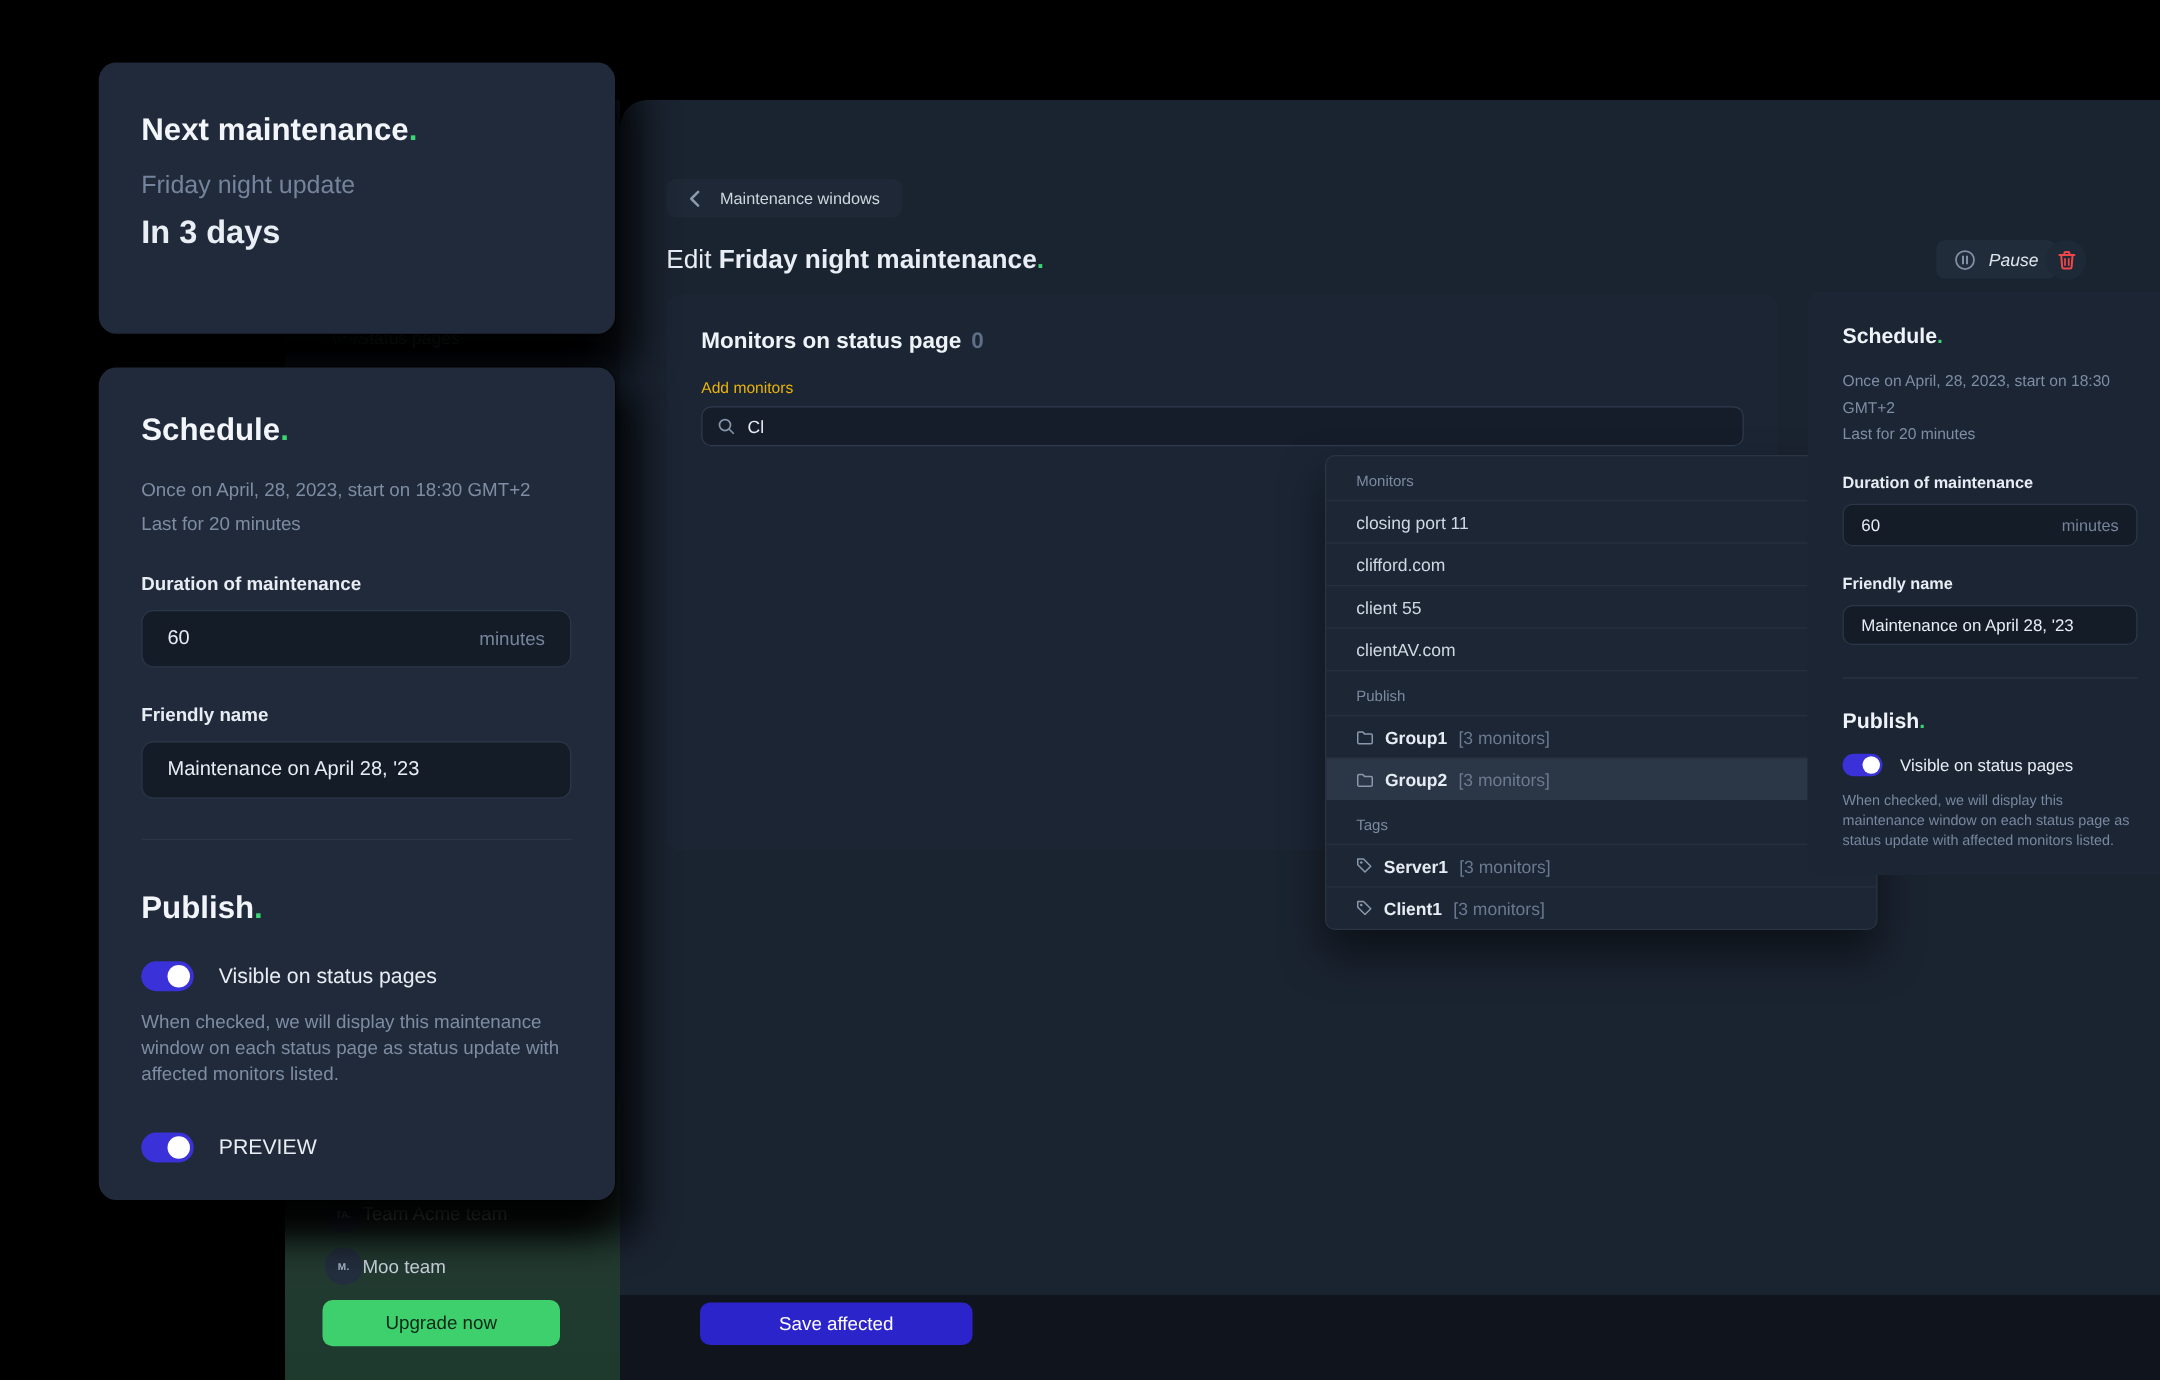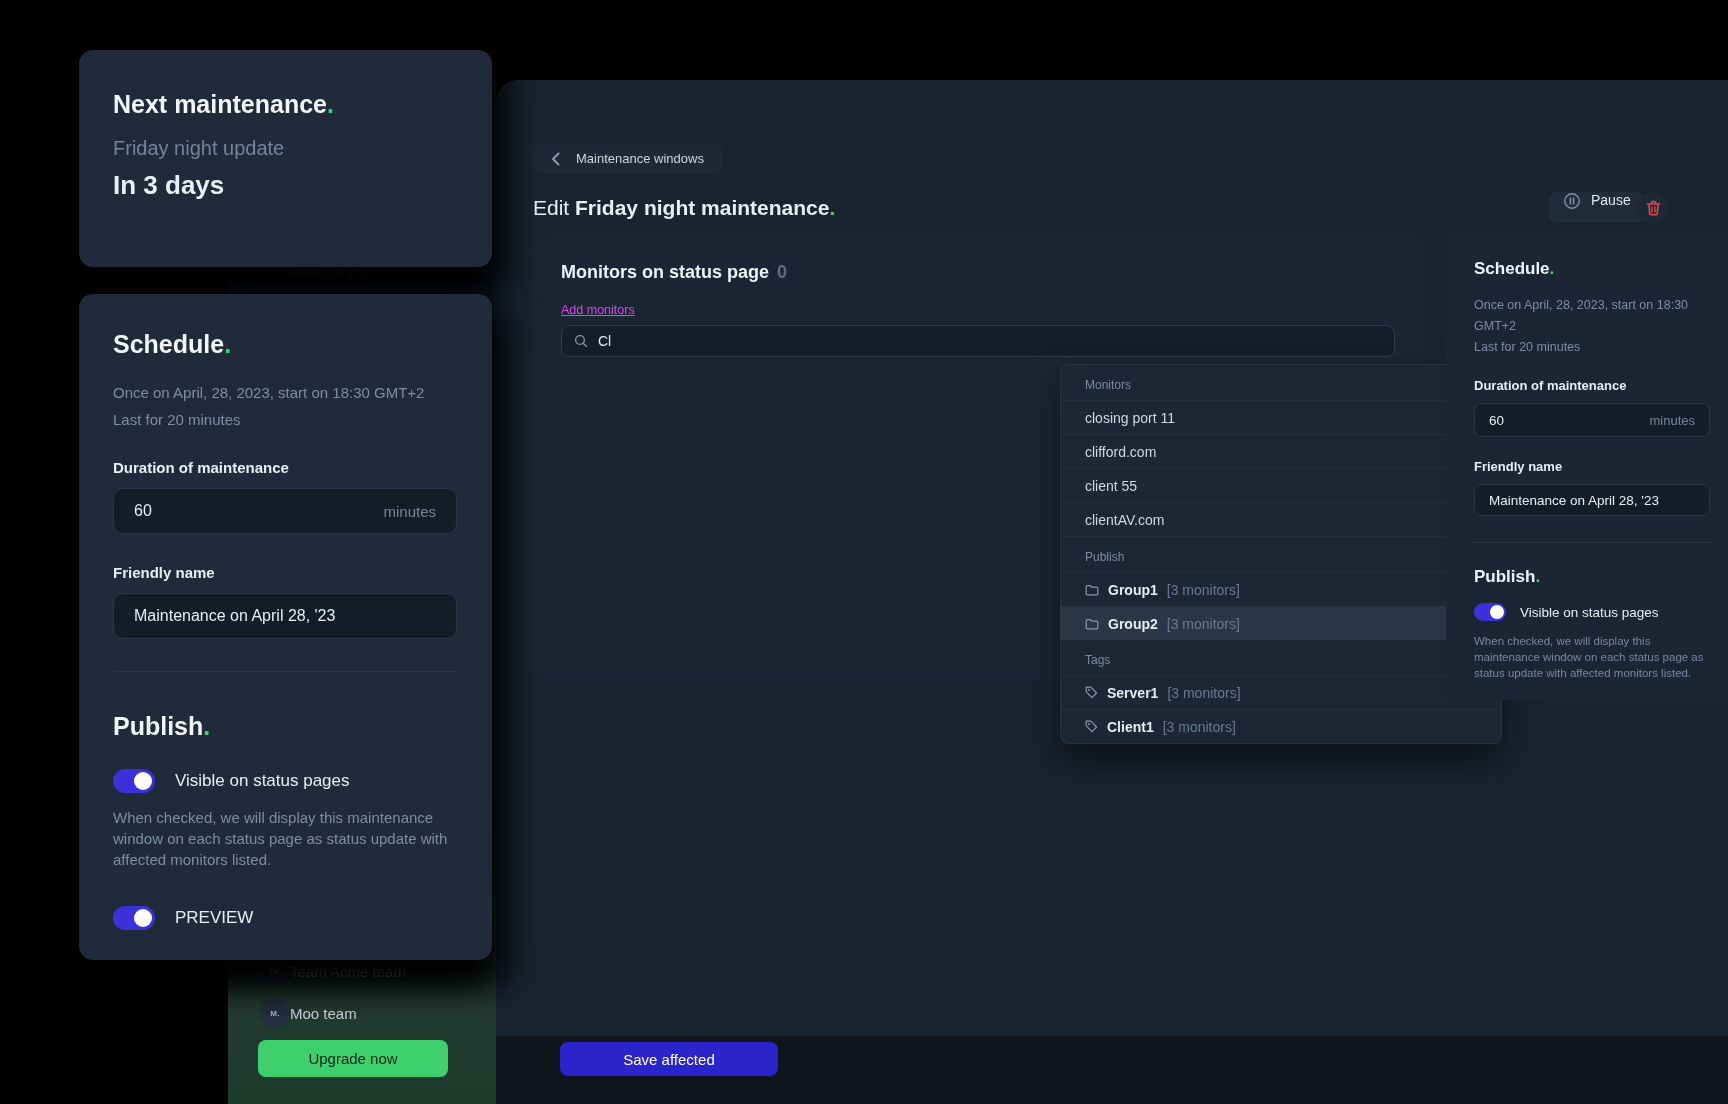--- a/index.html
+++ b/index.html
@@ -33,33 +33,33 @@
   .back-pill { position:absolute; left:37px; top:63px; height:31px;
     display:flex; align-items:center; gap:16px; padding:0 18px;
     background:#1e2836; border:none; border-radius:8px; cursor:pointer; }
   .back-pill span { font-size:13px; color:#cdd5df; }
 
   .page-title { position:absolute; left:37px; top:116px; font-size:21px;
     font-weight:400; color:#e9eef4; }
   .page-title b { font-weight:700; }
 
   .pause-btn { position:absolute; left:1053px; top:112px; height:31px;
-    display:flex; gap:10px; padding:0 14px;
-    background:#212c3b; border:none; border-radius:7px; cursor:pointer; }
+    display:flex; align-items:center; gap:10px; padding:0 14px;
+    background:#212c3b; border:none; border-radius:7px; cursor:pointer;font-style:italic; }
   .pause-btn span { font-size:14px; color:#dee5ed; }
   .trash-btn { position:absolute; left:1141px; top:112px; width:32px; height:32px;
     border-radius:50%; background:#1e2938; border:none; display:flex;
     align-items:center; justify-content:center; cursor:pointer; }
 
   
   .panel { background:#1b2534; border-radius:10px; }
   .monitors-panel { left:37px; top:156px; width:890px; height:444px; padding:26px 28px; z-index:3; }
   .panel-title { font-size:18px; font-weight:700; color:#eef3f8; }
   .panel-count { color:#5d6e85; margin-left:8px; }
-  .field-label-sm { font-size:12.5px; color:#d946ef;text-decoration:underline; }
+  .field-label-sm { font-size:12.5px; color:#eab308; }
   .search-box { margin-top:8px; width:834px; height:32px; background:#151d2a;
     border:1px solid #2f3b4d; border-radius:8px; display:flex; align-items:center;
     gap:10px; padding:0 12px; }
   .search-box input { background:transparent; border:none; outline:none;
     color:#e8edf4; font-size:14px; font-family:inherit; width:760px; }
 
   .promo-panel { left:624px; top:284px; width:772px; height:180px; background:#1f2937;
     border-radius:10px; z-index:4; }
   .promo-h { position:absolute; left:379px; top:24px; font-size:21px; font-weight:700; color:#eef3f8; }
   .promo-line { position:absolute; left:381px; font-size:15px; color:#c3cddb; }

